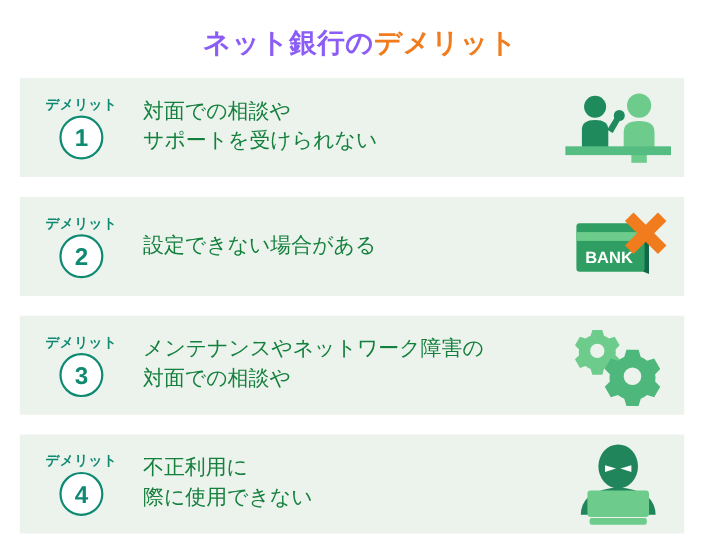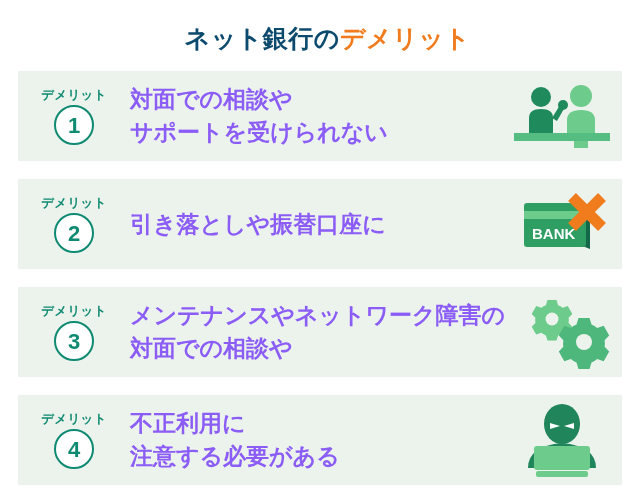--- a/index.html
+++ b/index.html
@@ -26,21 +26,21 @@
     position: absolute;
     top: 22px;
     left: 0;
     width: 640px;
     text-align: center;
     font-size: 25px;
     font-weight: bold;
     letter-spacing: 0.5px;
     white-space: nowrap;
   }
-  .title-main { color: #0c4a6e; margin-left: 15px; }
+  .title-main { color: #8b5cf6; margin-left: 15px; }
   .title-accent { color: #f07c1e; }
 
   
   .cards {
     position: absolute;
     top: 71px;
     left: 18px;
     width: 604px;
   }
   .card {
@@ -80,23 +80,23 @@
     font-size: 22px;
     font-weight: bold;
     line-height: 38px;
     text-align: center;
     box-sizing: border-box;
   }
 
   
   .cardtext {
     flex: 1 1 auto;
-    color: #8b5cf6;
-    font-size: 23px;
-    font-weight: bold;
+    color: #15803d;
+    font-size: 19px;
+    font-weight: normal;
     line-height: 1.42;
     padding-right: 6px;
   }
   .cardtext .line { display: block; white-space: nowrap; }
 
   
   .iconwrap {
     width: 120px;
     flex: 0 0 120px;
     height: 86px;
@@ -147,21 +147,21 @@
         </svg>
       </div>
     </div>
 
     <div class="card">
       <div class="numblock">
         <div class="numlabel">デメリット</div>
         <div class="numcircle">2</div>
       </div>
       <div class="cardtext">
-        <span class="line">引き落としや振替口座に</span>
+        <span class="line">設定できない場合がある</span>
       </div>
       <div class="iconwrap">
         <svg width="104" height="74" viewBox="0 0 104 74">
 
           <path d="M72 20 L80 26 L80 62 L70 58 Z" fill="#14684a"></path>
 
           <rect x="14" y="16" width="62" height="44" rx="3" fill="#2e9e62"></rect>
 
           <rect x="14" y="24" width="62" height="8" fill="#6dcb8c"></rect>
 
@@ -200,21 +200,21 @@
       </div>
     </div>
 
     <div class="card">
       <div class="numblock">
         <div class="numlabel">デメリット</div>
         <div class="numcircle">4</div>
       </div>
       <div class="cardtext">
         <span class="line">不正利用に</span>
-        <span class="line">注意する必要がある</span>
+        <span class="line">際に使用できない</span>
       </div>
       <div class="iconwrap">
         <svg width="100" height="76" viewBox="0 0 100 76">
 
           <ellipse cx="50" cy="22" rx="18" ry="20" fill="#21855c"></ellipse>
 
           <path d="M38 21 L48 24 L38 27 Z" fill="#ffffff"></path>
           <path d="M62 21 L52 24 L62 27 Z" fill="#ffffff"></path>
 
           <path d="M16 66 Q16 44 50 41 Q84 44 84 66 Z" fill="#21855c"></path>

